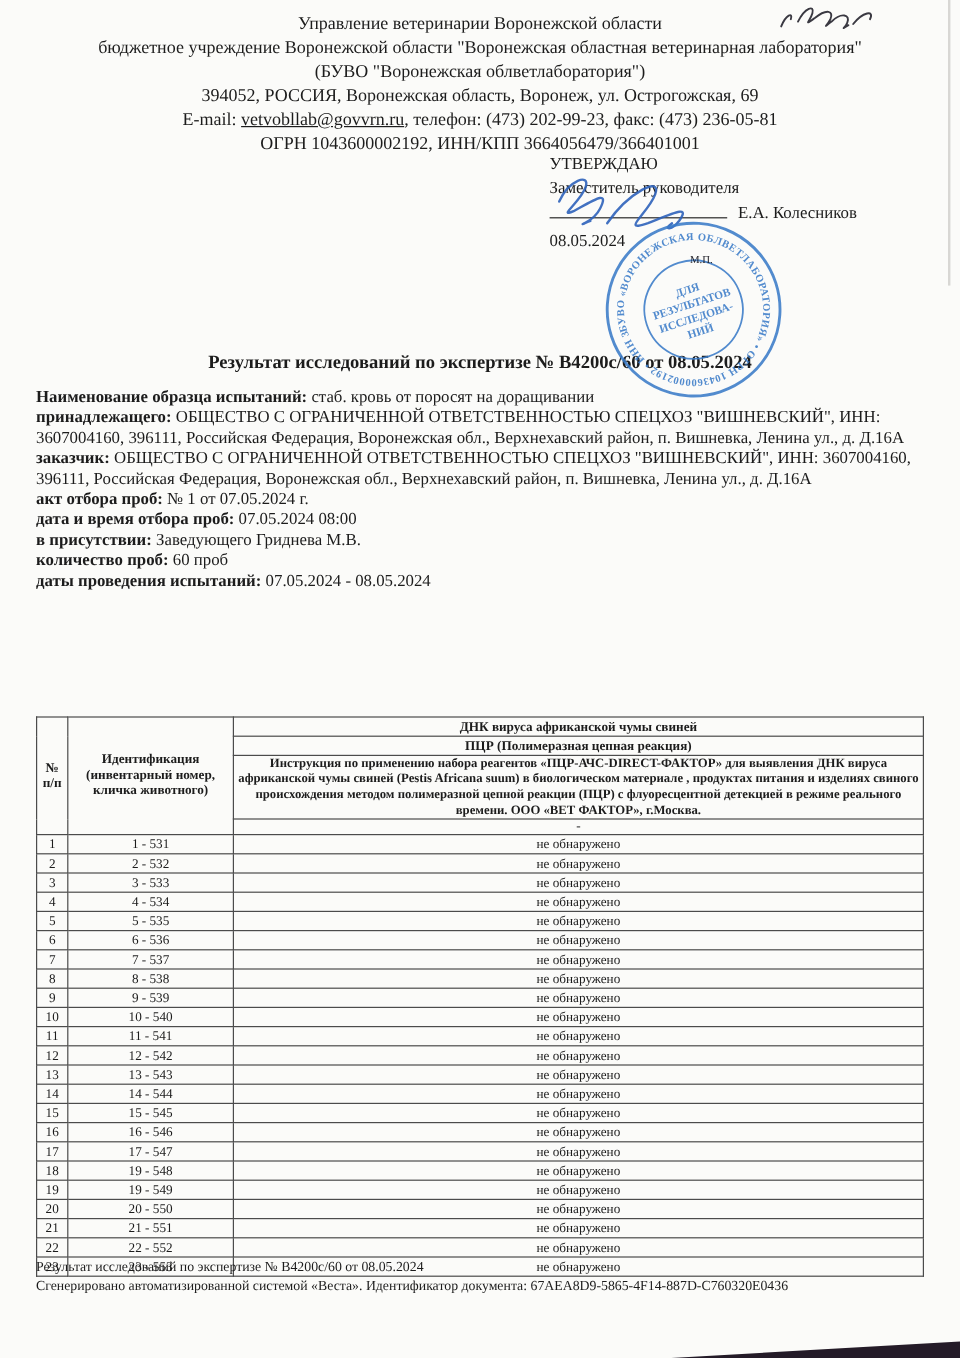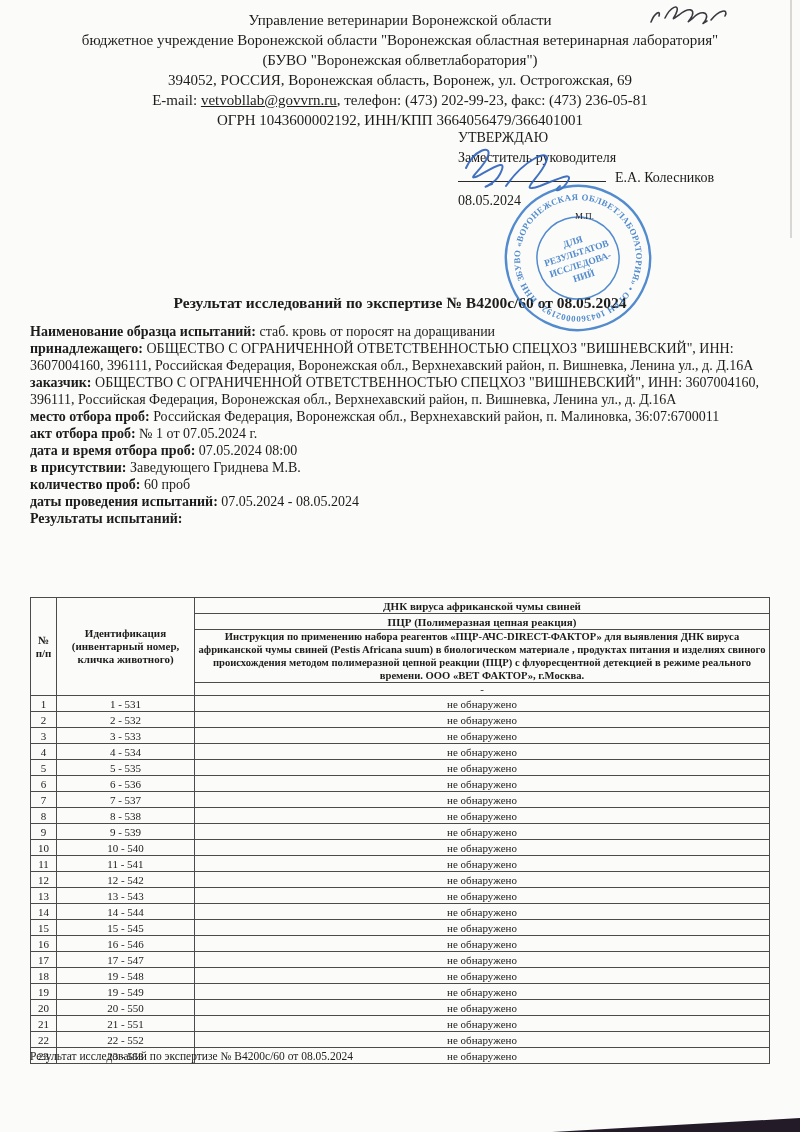--- a/index.html
+++ b/index.html
@@ -91,27 +91,25 @@
     </g>
   </g>
 </svg>
 
 <div class="doc-title">Результат исследований по экспертизе № В4200с/60 от 08.05.2024</div>
 
 <div class="fields">
   <p><b>Наименование образца испытаний:</b> <span>стаб. кровь от поросят на доращивании</span></p>
     <p><b>принадлежащего:</b> <span>ОБЩЕСТВО С ОГРАНИЧЕННОЙ ОТВЕТСТВЕННОСТЬЮ СПЕЦХОЗ "ВИШНЕВСКИЙ", ИНН: 3607004160, 396111, Российская Федерация, Воронежская обл., Верхнехавский район, п. Вишневка, Ленина ул., д. Д.16А</span></p>
     <p><b>заказчик:</b> <span>ОБЩЕСТВО С ОГРАНИЧЕННОЙ ОТВЕТСТВЕННОСТЬЮ СПЕЦХОЗ "ВИШНЕВСКИЙ", ИНН: 3607004160, 396111, Российская Федерация, Воронежская обл., Верхнехавский район, п. Вишневка, Ленина ул., д. Д.16А</span></p>
-    <p><b>место отбора проб:</b> <span>Российская Федерация, Воронежская обл., Верхнехавский район, п. Малиновка, 36:07:6700011</span></p>
     <p><b>акт отбора проб:</b> <span>№ 1 от 07.05.2024 г.</span></p>
     <p><b>дата и время отбора проб:</b> <span>07.05.2024 08:00</span></p>
     <p><b>в присутствии:</b> <span>Заведующего Гриднева М.В.</span></p>
     <p><b>количество проб:</b> <span>60 проб</span></p>
     <p><b>даты проведения испытаний:</b> <span>07.05.2024 - 08.05.2024</span></p>
-    <p><b>Результаты испытаний:</b> <span></span></p>
 </div>
 
 <table class="rtable">
   <colgroup>
       <col class="col-num">
       <col class="col-id">
       <col>
     </colgroup>
   <tbody>
     <tr>
@@ -241,17 +239,18 @@
       <tr class="data-row">
       <td>23</td>
       <td>23 - 553</td>
       <td>не обнаружено</td>
     </tr>
   </tbody>
 </table>
 
 <div class="footnote">
   <div>Результат исследований по экспертизе № В4200с/60 от 08.05.2024</div>
+  <div>Сгенерировано автоматизированной системой «Веста». Идентификатор документа: 67AEA8D9-5865-4F14-887D-C760320E0436</div>
 </div>
 
 <svg class="corner-wedge" width="248" height="22" viewBox="0 0 248 22">
   <polygon points="0,22 248,8 248,22" fill="#241b28"></polygon>
 </svg>
 
 </body></html>

